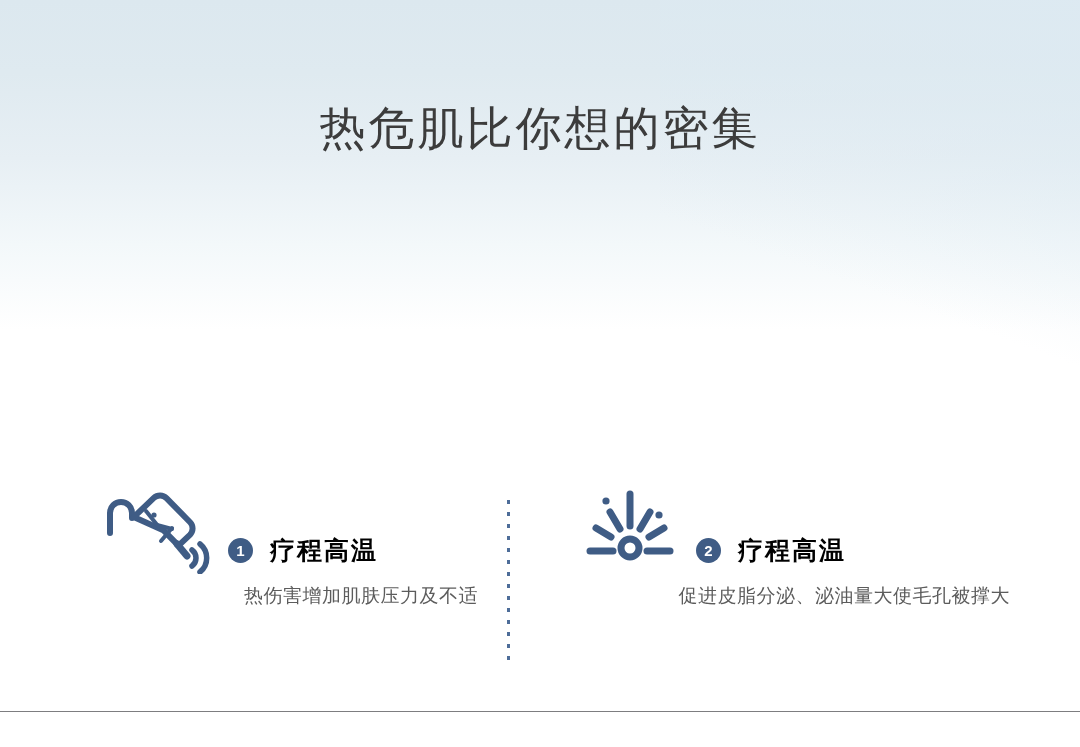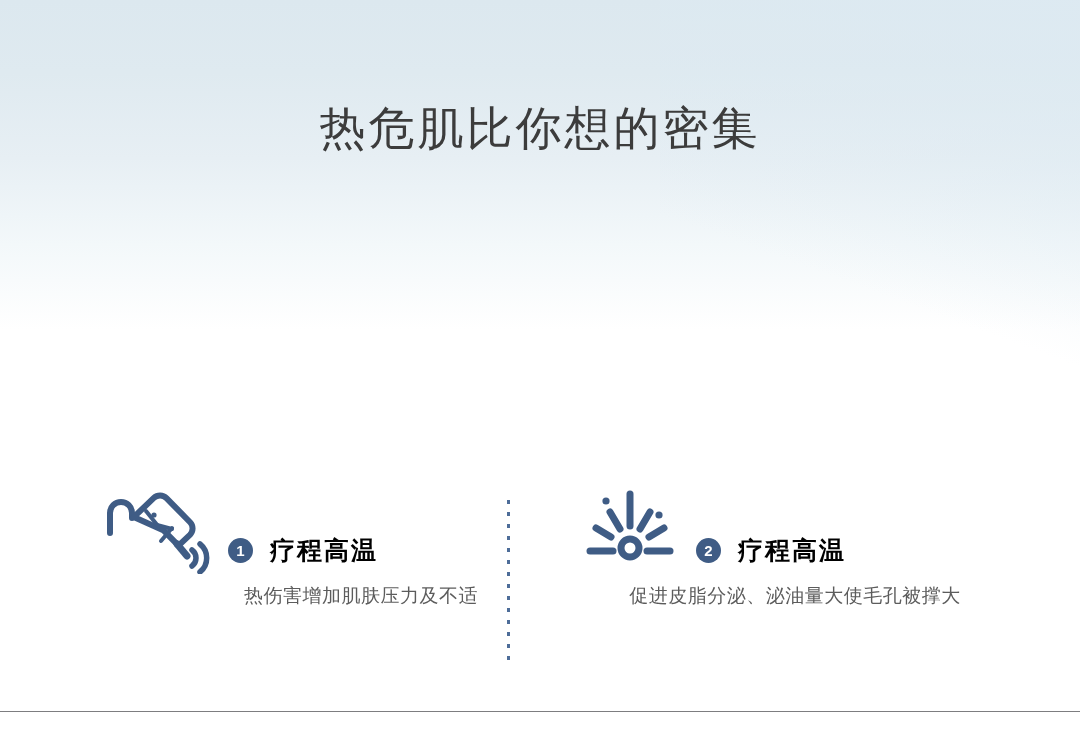--- a/index.html
+++ b/index.html
@@ -160,21 +160,21 @@
     line-height: 32px;
     color: #5c5c5c;
     letter-spacing: 0.5px;
   }
   .panel-left .panel-desc {
     text-align: right;
     width: 380px;
     margin-left: -6px;
   }
   .panel-right .panel-desc {
-    text-align: center;
+    text-align: right;
     width: 430px;
   }
   .panel-desc div { white-space: nowrap; }
 
   
   .v-dots {
     position: absolute;
     left: 507px;
     top: 500px;
     width: 3px;

